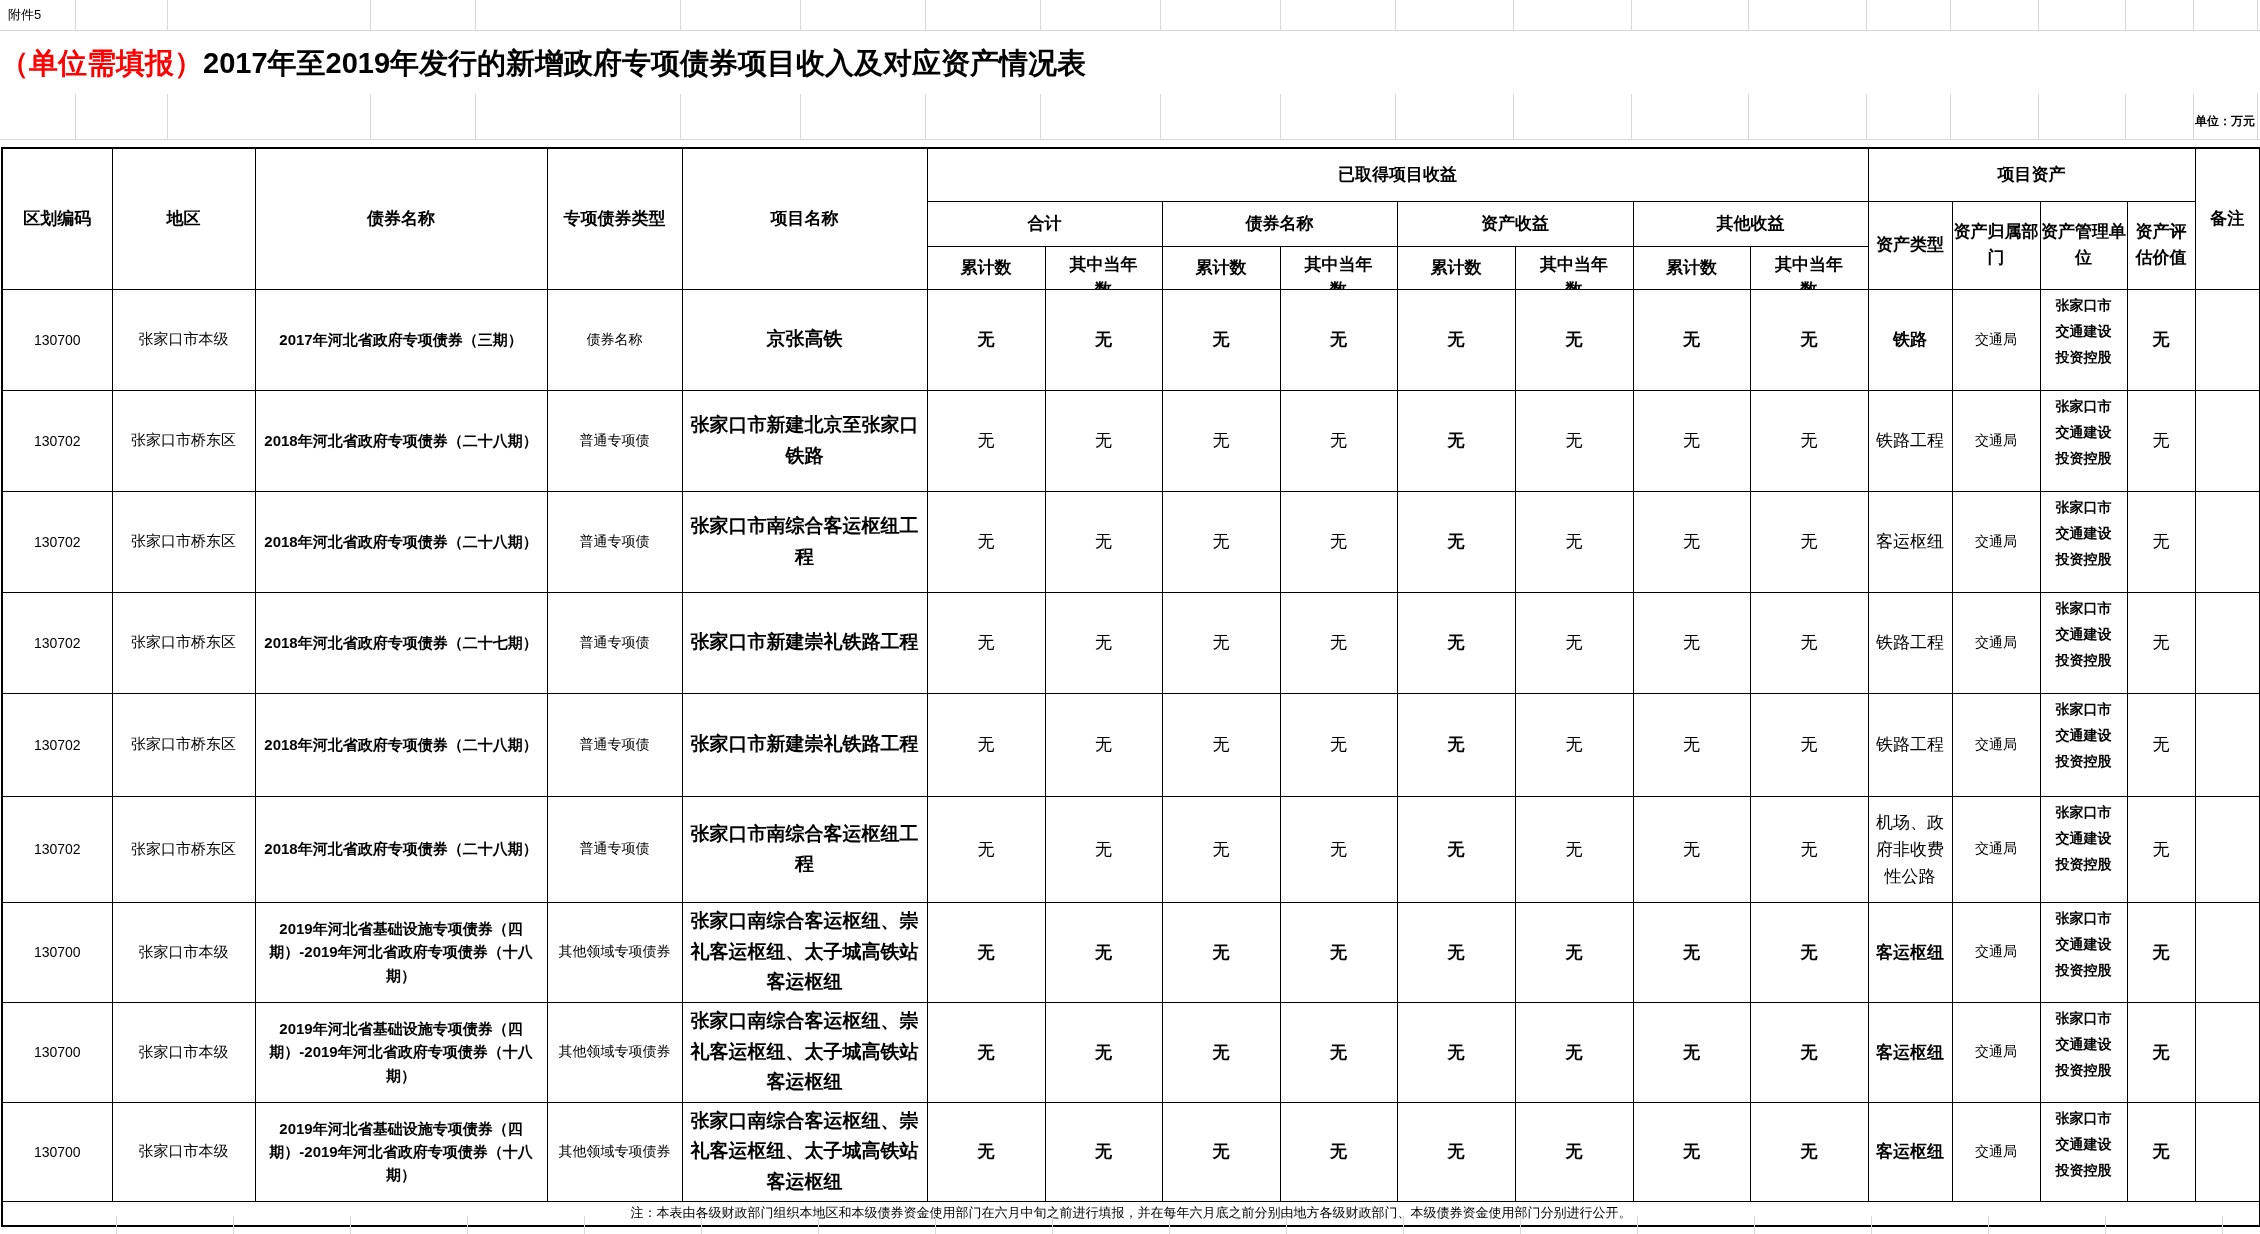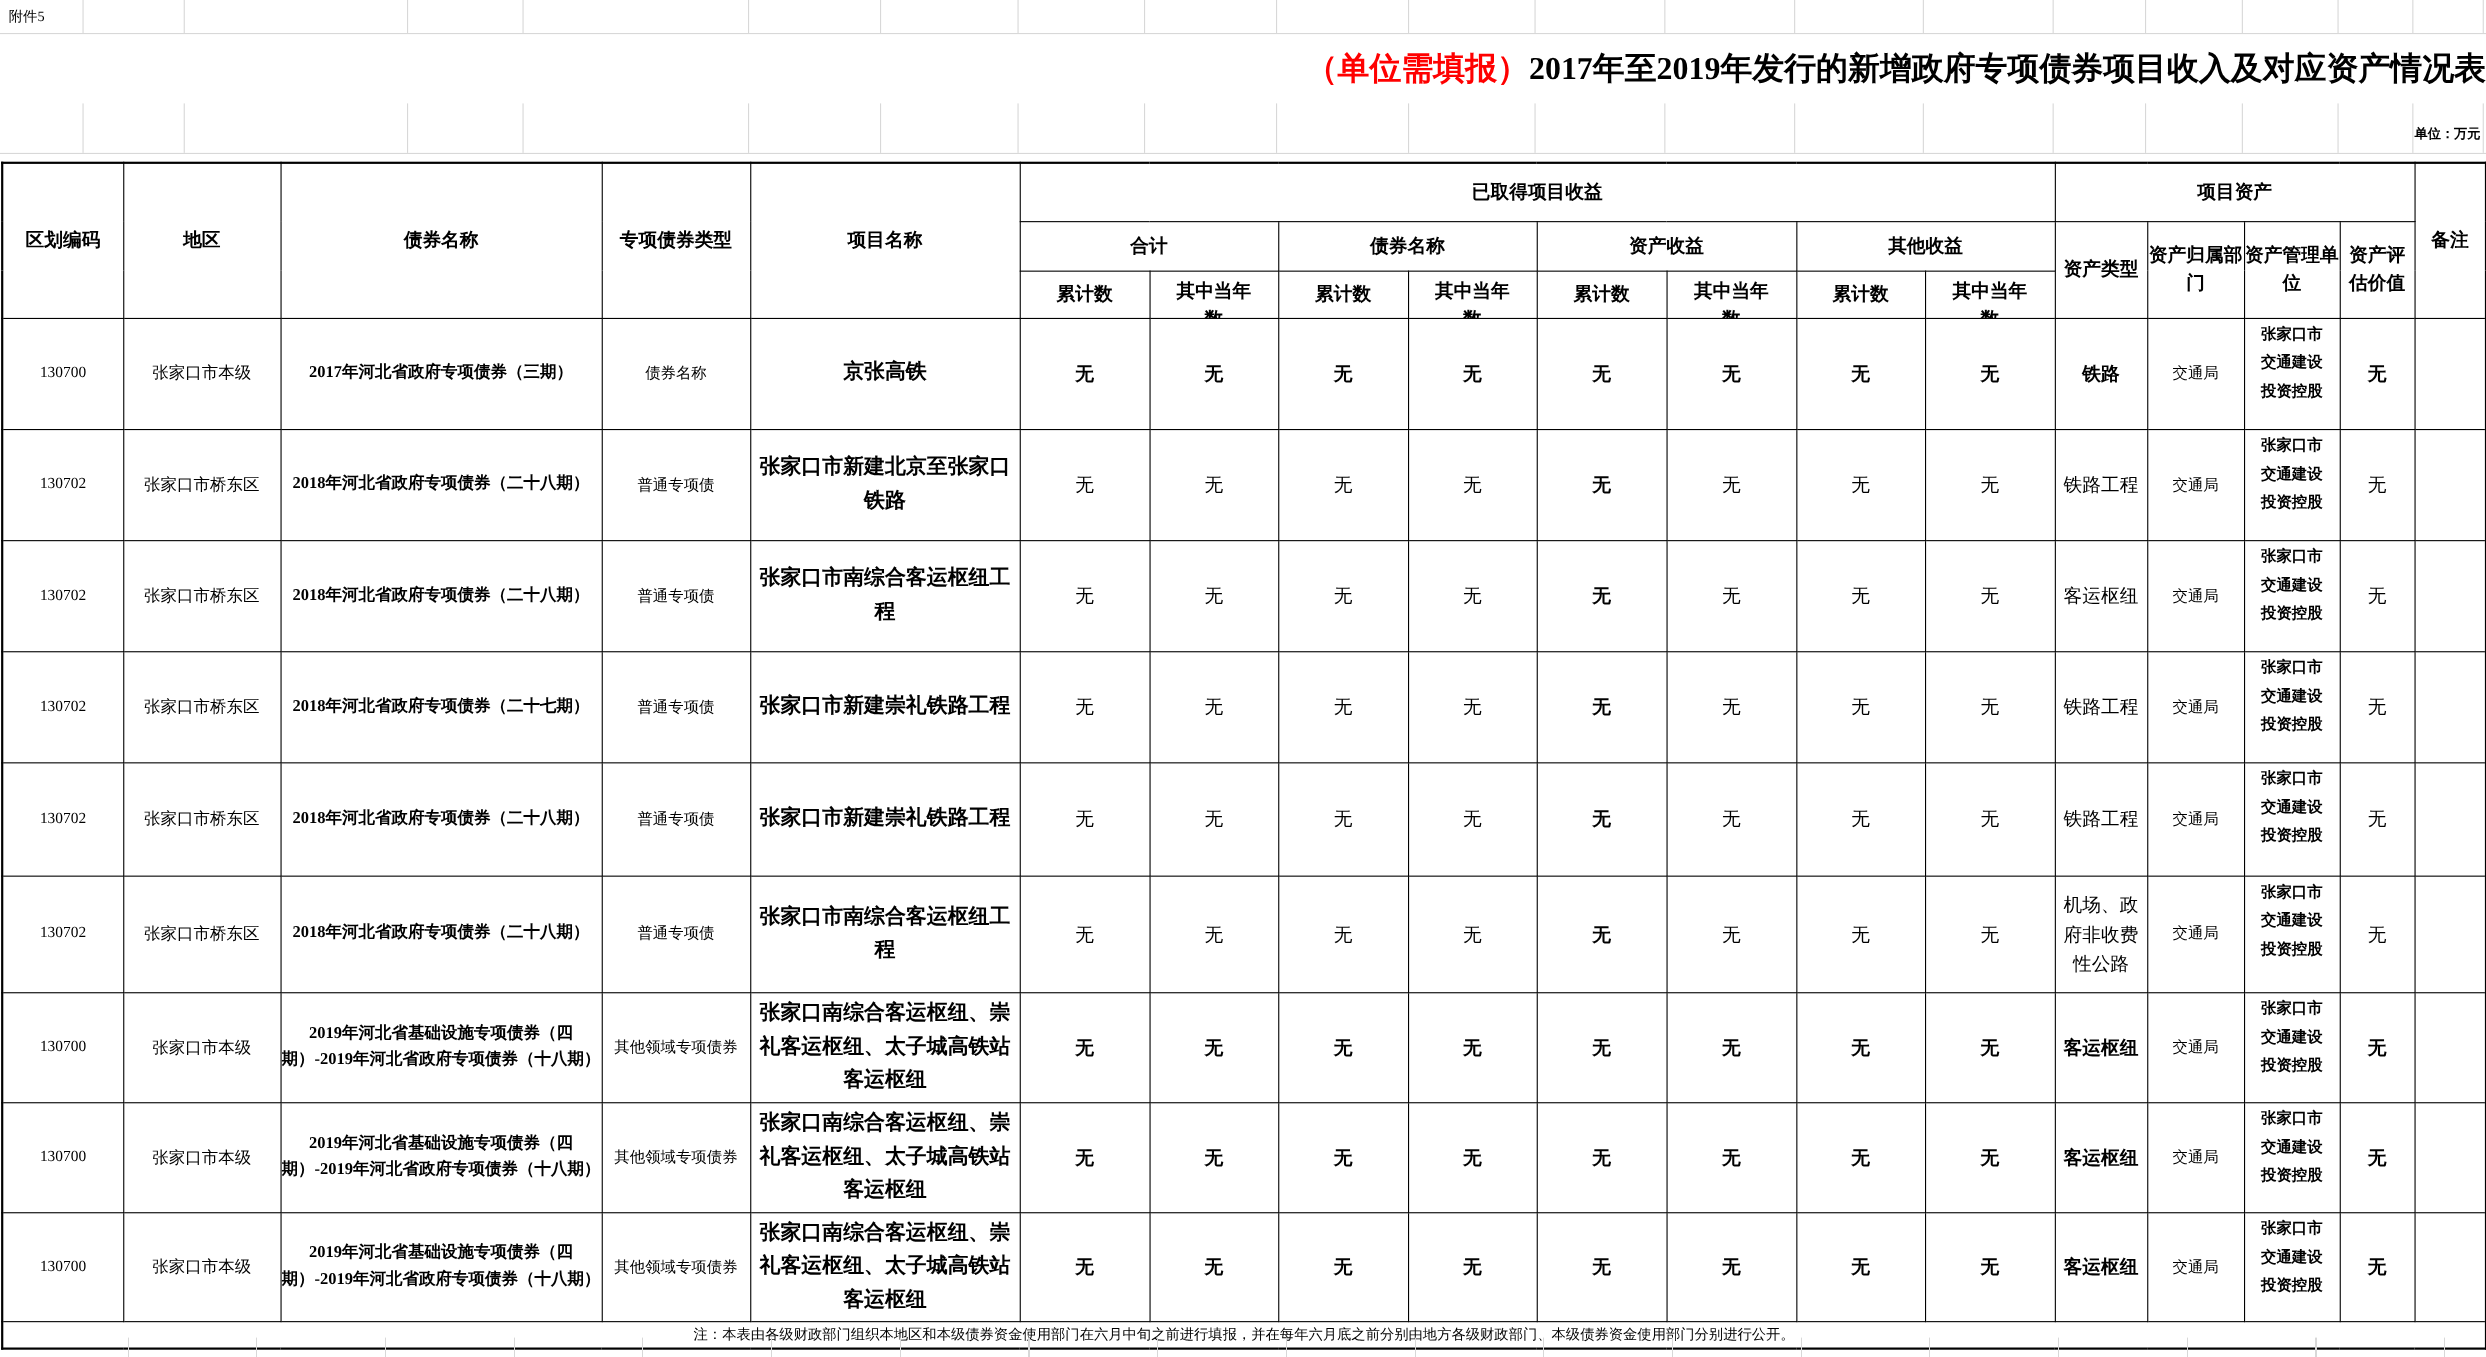--- a/index.html
+++ b/index.html
@@ -1,23 +1,23 @@
 <!DOCTYPE html>
 <html><head>
 <meta charset="utf-8">
 <style>
   html,body{margin:0;padding:0;background:#fff;}
   #sheet{position:relative;width:2260px;height:1234px;background:#ffffff;overflow:hidden;
-         font-family:Liberation Serif, serif;color:#000;}
+         font-family:Liberation Sans, sans-serif;color:#000;}
   
   .gridstrip{position:absolute;left:0;width:2260px;border-bottom:1px solid #d8d8d8;}
   .vline{position:absolute;top:0;bottom:0;width:1px;background:#d8d8d8;}
   #attach{position:absolute;left:8px;top:6px;font-size:13px;}
   #title{position:absolute;left:0;top:37px;width:2260px;height:52px;line-height:52px;
-         text-align:right;font-size:29px;font-weight:bold;white-space:nowrap;}
+         text-align:left;font-size:29px;font-weight:bold;white-space:nowrap;}
   #unit{position:absolute;right:5px;top:113px;font-size:12px;font-weight:bold;}
   
   #tbl{position:absolute;left:1px;top:147px;width:2258px;border-collapse:collapse;
        table-layout:fixed;border:2px solid #000;}
   #tbl th,#tbl td{border:1px solid #000;padding:0;text-align:center;vertical-align:middle;overflow:hidden;}
   #tbl th{font-weight:bold;font-size:17px;}
   th.gh{font-size:18px;}
   th.sub{font-size:18px;}
   th.r3{font-size:16px;font-weight:bold;}
   th.cy .cyclip{height:42px;overflow:hidden;line-height:25px;padding:5px 24px 0;box-sizing:border-box;}

